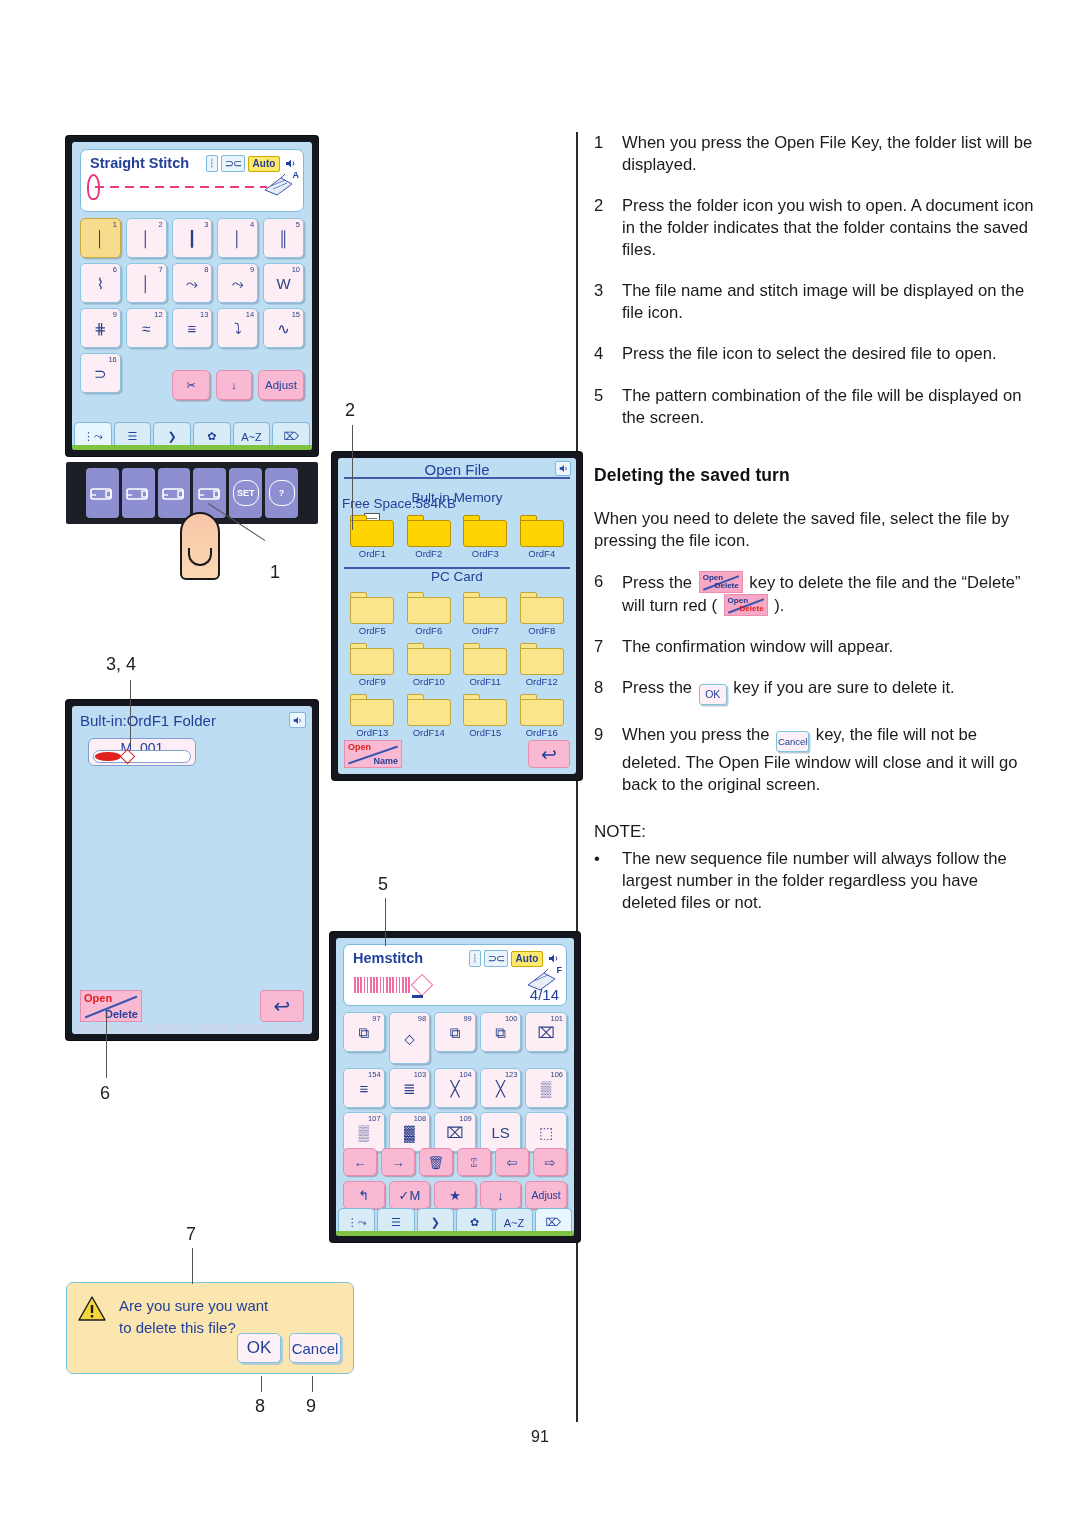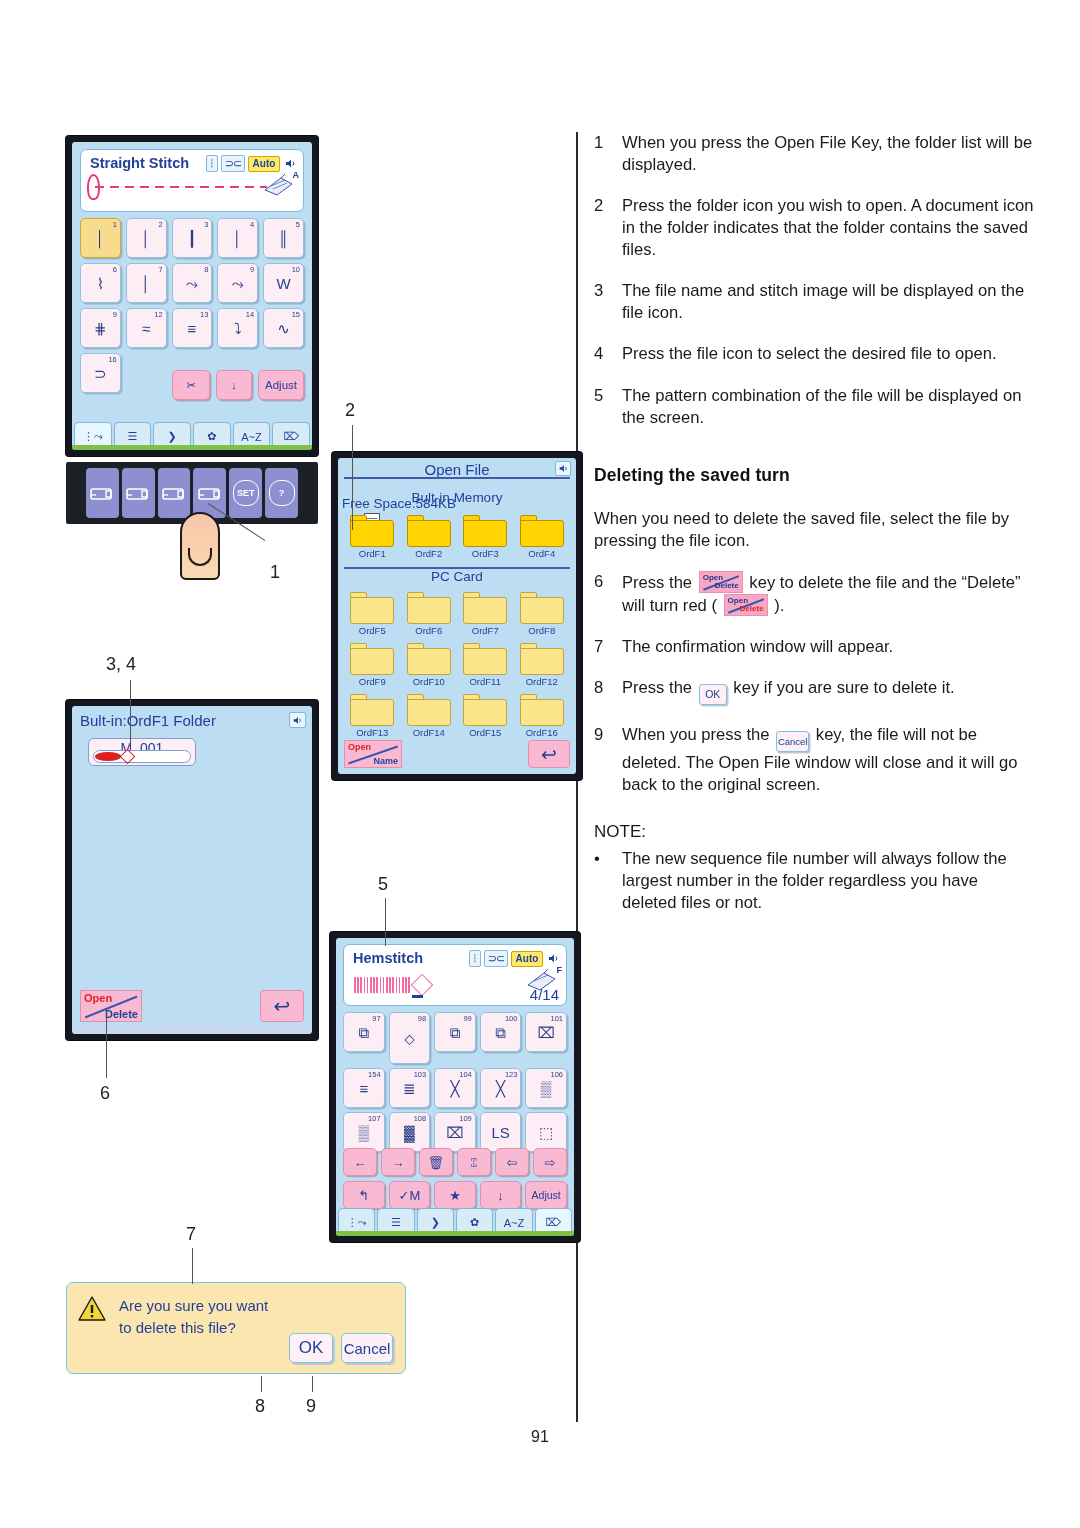--- a/index.html
+++ b/index.html
@@ -226,21 +226,21 @@
   .s4-grid { position:absolute; left:7px; top:74px; right:7px; display:grid; grid-template-columns:repeat(5,1fr); gap:4px;}
   .s4-fn { position:absolute; left:7px; right:7px; display:grid; grid-template-columns:repeat(6,1fr); gap:4px;}
   .s4-fn2{ position:absolute; left:7px; right:7px; display:grid; grid-template-columns:repeat(5,1fr); gap:4px;}
   .fnk { height:28px; background:#f9b9d2; border:1.2px solid #e78db0; border-radius:5px;
          box-shadow:1.3px 1.3px 0 rgba(150,110,130,.5);
          display:flex; align-items:center; justify-content:center; color:#23409a; font-size:13px;}
   .fnk.small { font-size:10.5px; }
 
   
   #dialog {
-    position:absolute; left:66px; top:1282px; width:340px; height:92px;
+    position:absolute; left:66px; top:1282px; width:288px; height:92px;
     background:#fbe6b0; border:1.5px solid #76c6dd; border-radius:7px;
   }
   .warn-ring { position:absolute; left:10px; top:12px; width:30px; height:27px; }
   .dlg-text { position:absolute; left:52px; top:12px; font-size:15px; color:#23409a; line-height:1.45;}
   .dlg-btns { position:absolute; right:12px; bottom:10px; display:flex; gap:8px;}
   .dbtn { background:#fdf0f6; border:1.5px solid #7fc4dd; border-radius:5px;
           color:#23409a; display:flex; align-items:center; justify-content:center;
           box-shadow:2px 2px 0 #b9c9d6;}
   .dbtn.ok { width:44px; height:30px; font-size:17px;}
   .dbtn.cancel { width:52px; height:30px; font-size:15px;}

